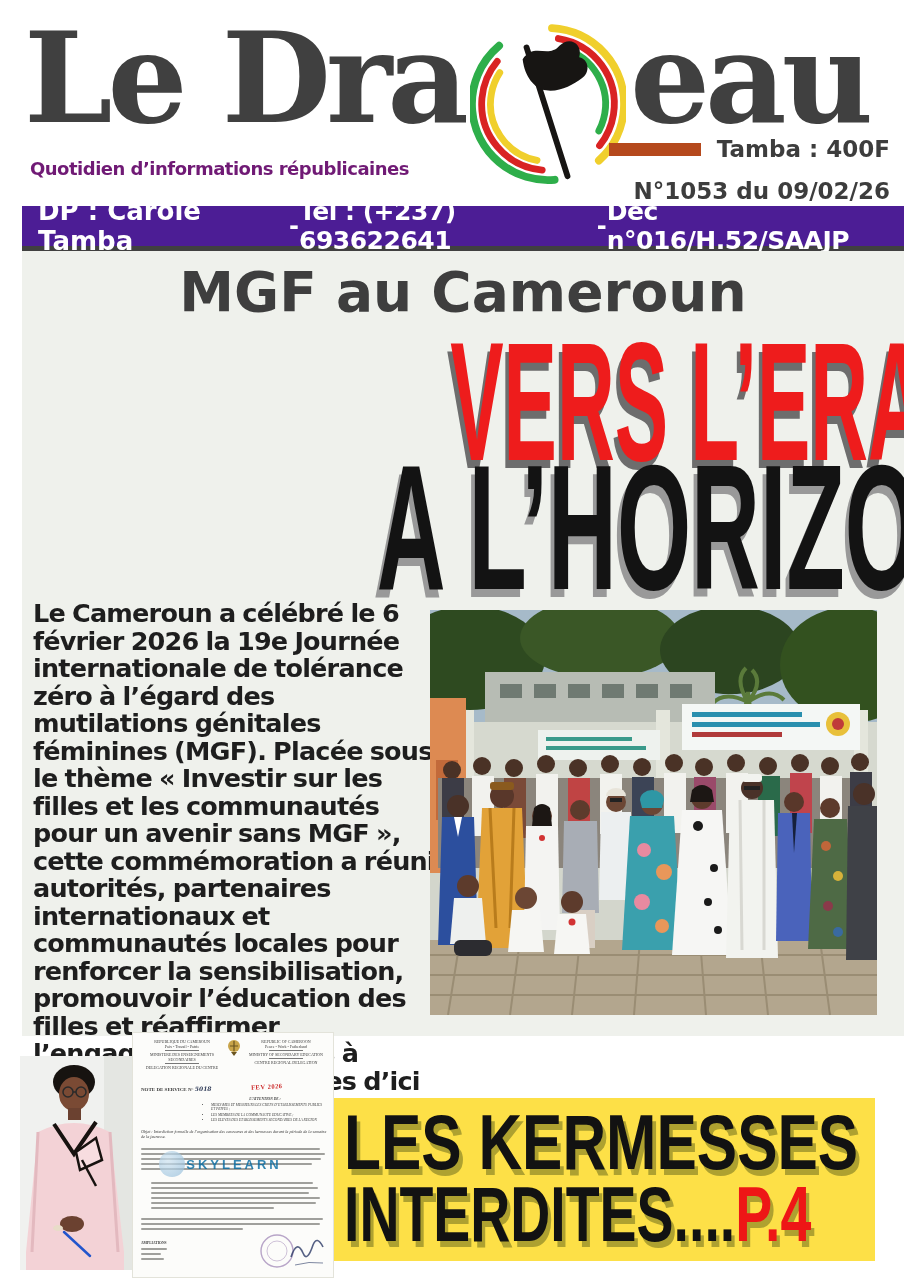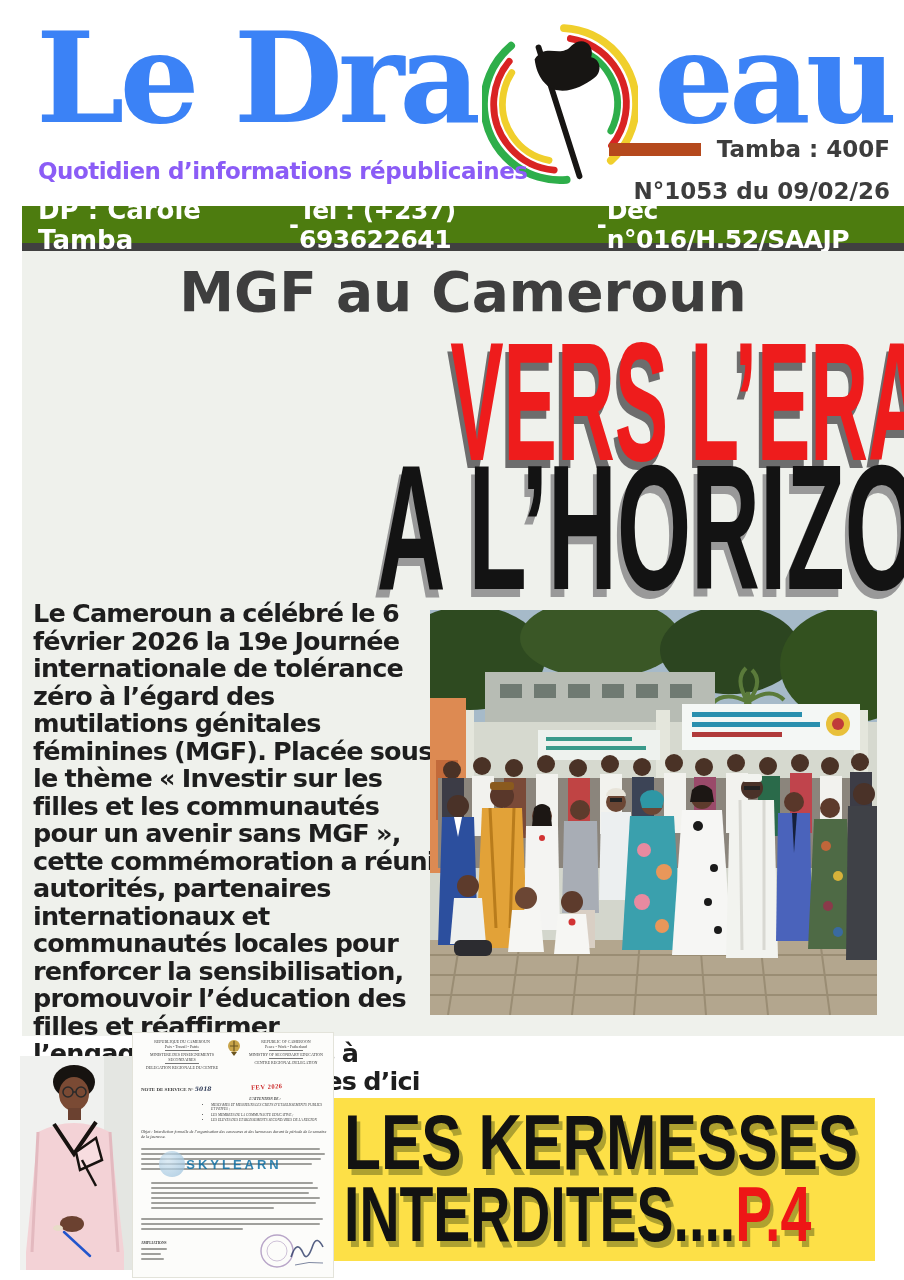--- a/index.html
+++ b/index.html
@@ -3,30 +3,30 @@
 <meta charset="utf-8">
 <style>
   html,body{margin:0;padding:0;background:#ffffff;}
   .page{position:relative;width:904px;height:1280px;background:#ffffff;overflow:hidden;
         font-family:"DejaVu Sans",sans-serif;}
   .abs{position:absolute;}
 
   
   .title-row{left:24px;top:6px;width:856px;height:196px;display:flex;align-items:flex-start;}
   .bl{font-family:"DejaVu Serif",serif;font-weight:bold;font-size:126px;line-height:1.15;
-      color:#3b82f6;letter-spacing:-5px;white-space:nowrap;margin-left:12px;}
+      color:#404040;letter-spacing:-5px;white-space:nowrap;}
   .flag-svg{margin:2px 4px 0 6px;flex:0 0 auto;}
-  .tagline{left:38px;top:158px;font-size:23px;font-weight:bold;color:#8b5cf6;letter-spacing:-0.5px;}
+  .tagline{left:30px;top:158px;font-size:18px;font-weight:bold;color:#701a75;letter-spacing:-0.5px;}
   .price-block{right:14px;top:136px;text-align:right;color:#3d3d3d;font-weight:bold;font-size:23px;}
   .price-row{display:flex;align-items:center;justify-content:flex-end;gap:16px;}
   .accent-bar{display:inline-block;width:92px;height:13px;background:#b5491d;}
   .issue{margin-top:16px;letter-spacing:0px;}
 
   
-  .info-bar{left:22px;top:206px;width:882px;height:45px;background:#4d7c0f;border-bottom:8px solid #404040;
+  .info-bar{left:22px;top:206px;width:882px;height:45px;background:#4c1d95;border-bottom:5px solid #404040;
             box-sizing:border-box;display:flex;align-items:center;color:#ffffff;font-weight:bold;
             padding:0 14px 0 16px;justify-content:space-between;}
   .info-dp{font-size:26px;}
   .info-sep{font-size:24px;}
   .info-tel,.info-dec{font-size:25px;letter-spacing:-0.5px;}
 
   
   .band{left:22px;top:251px;width:882px;height:785px;background:#eff1ec;}
   .kicker{left:22px;top:260px;width:882px;text-align:center;font-size:55px;font-weight:bold;
           color:#3e3e3e;letter-spacing:0px;}

